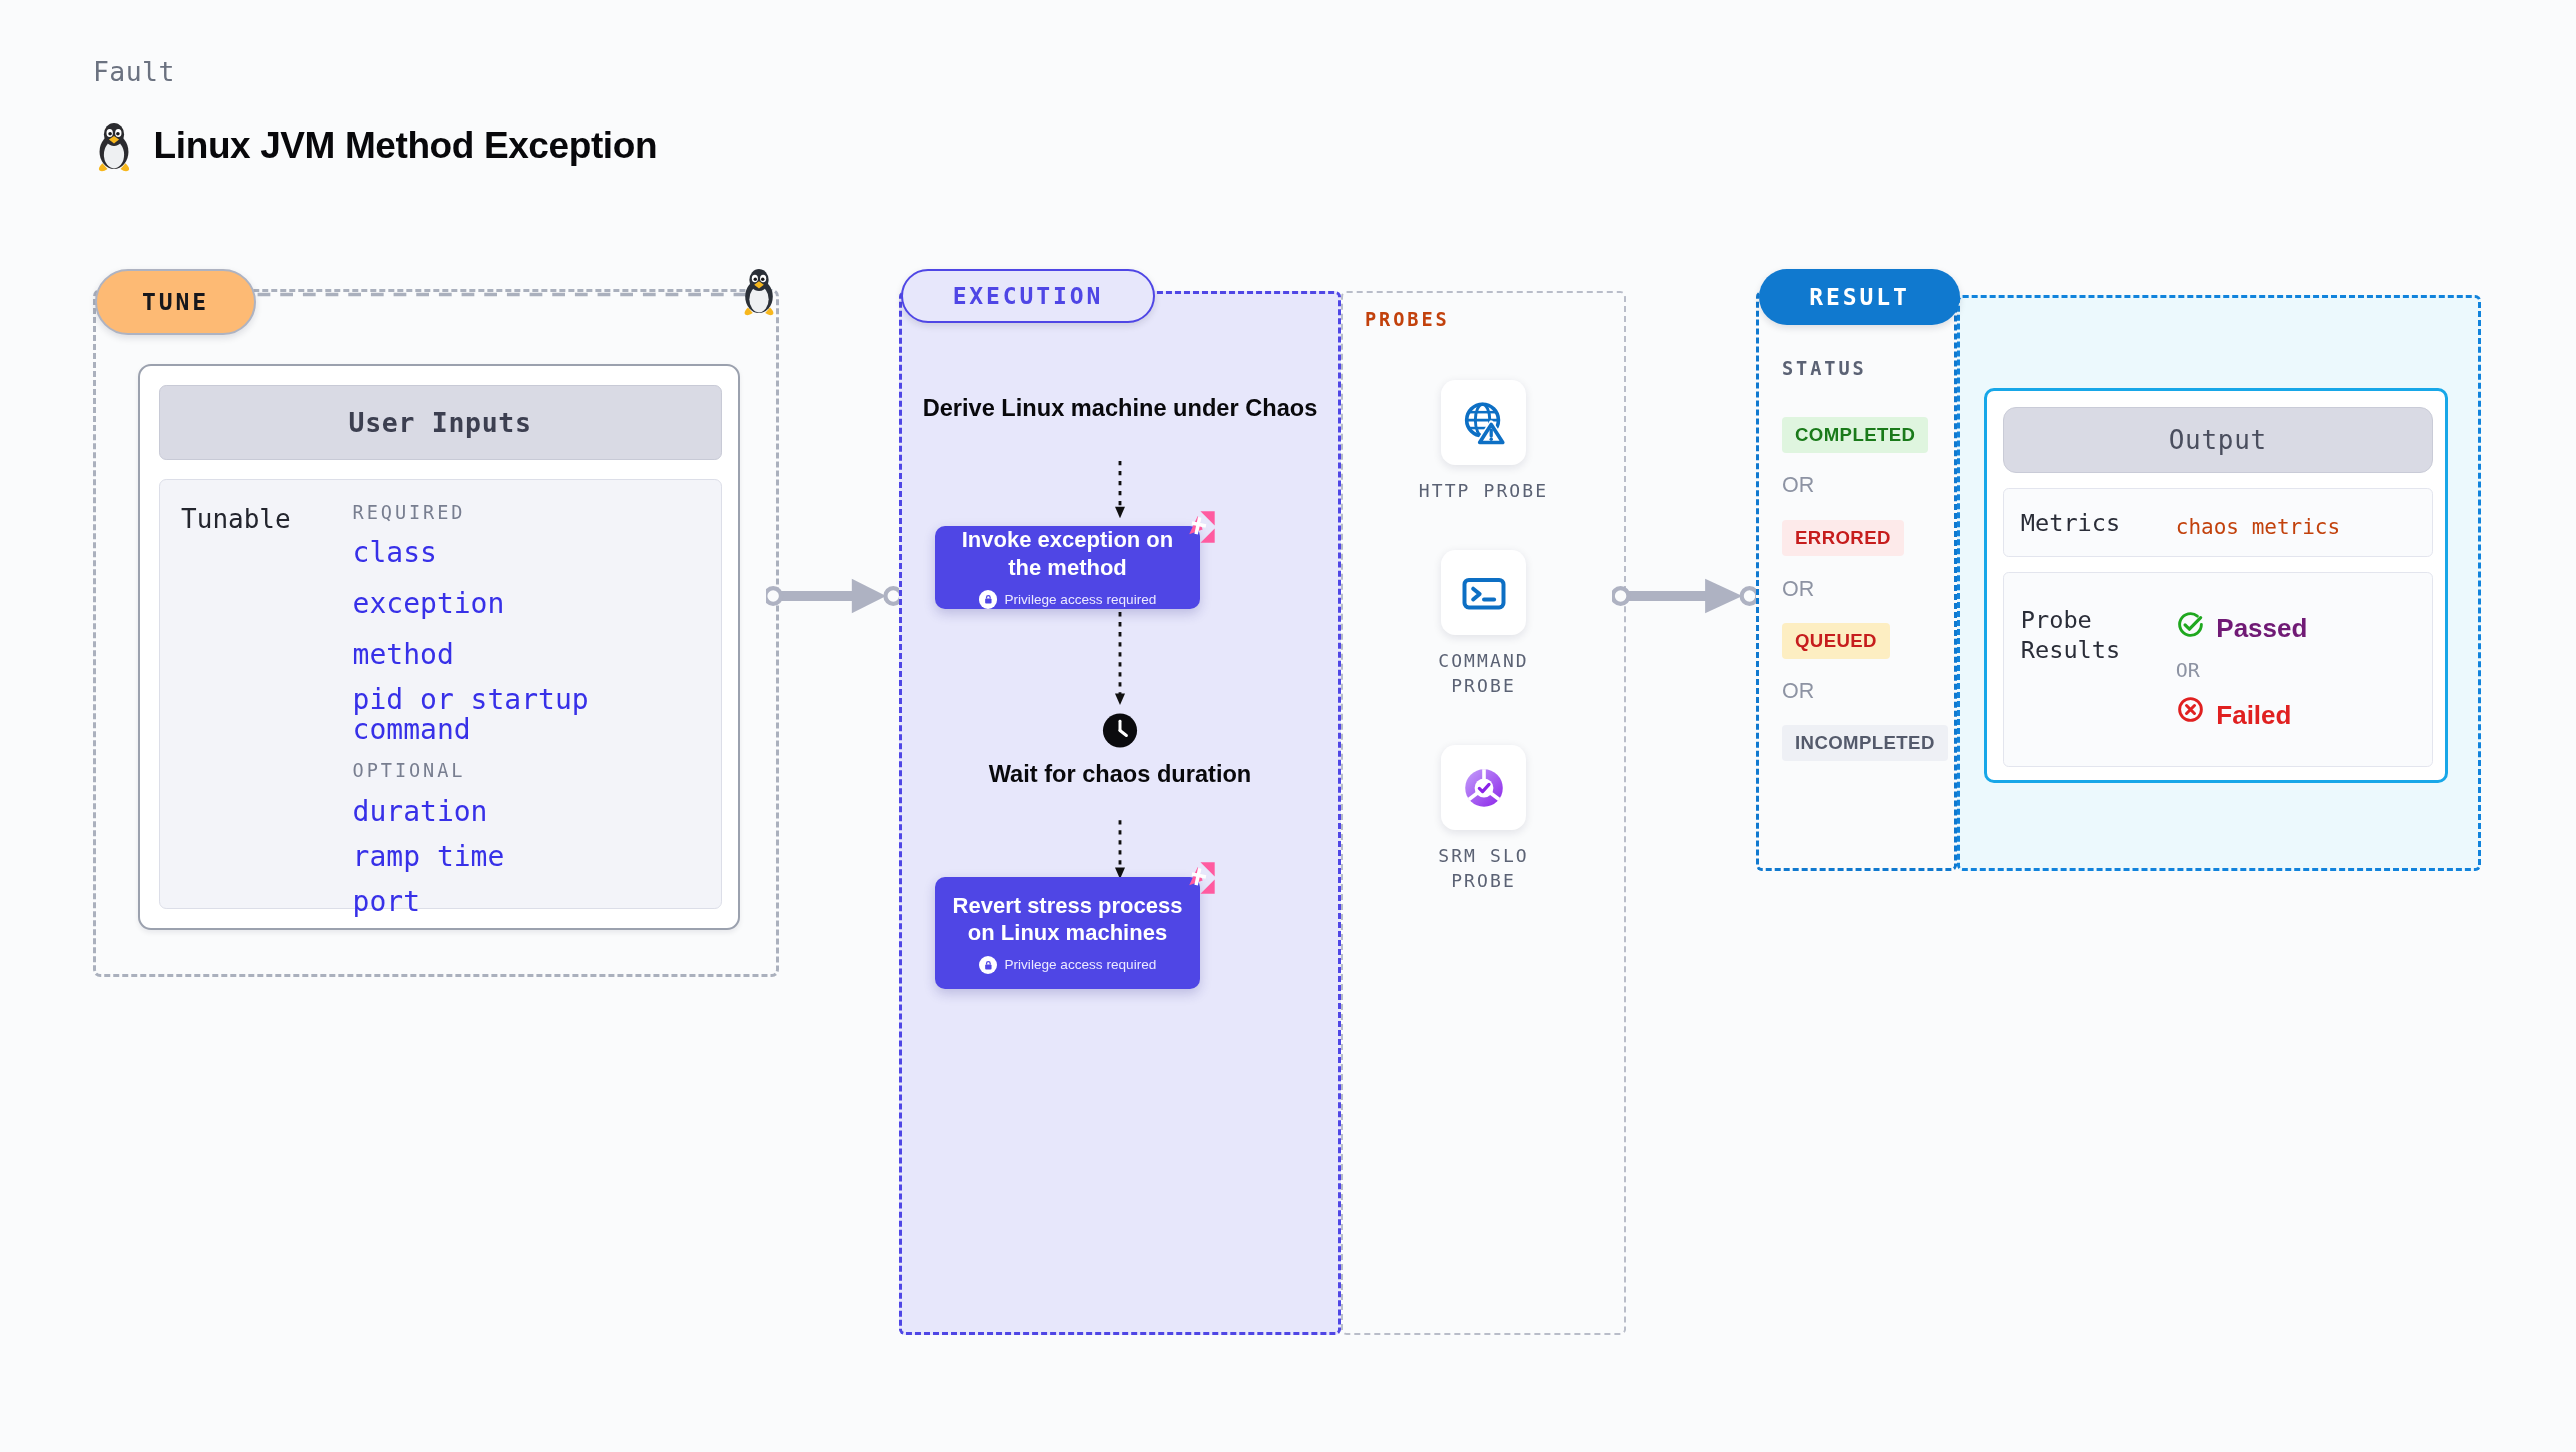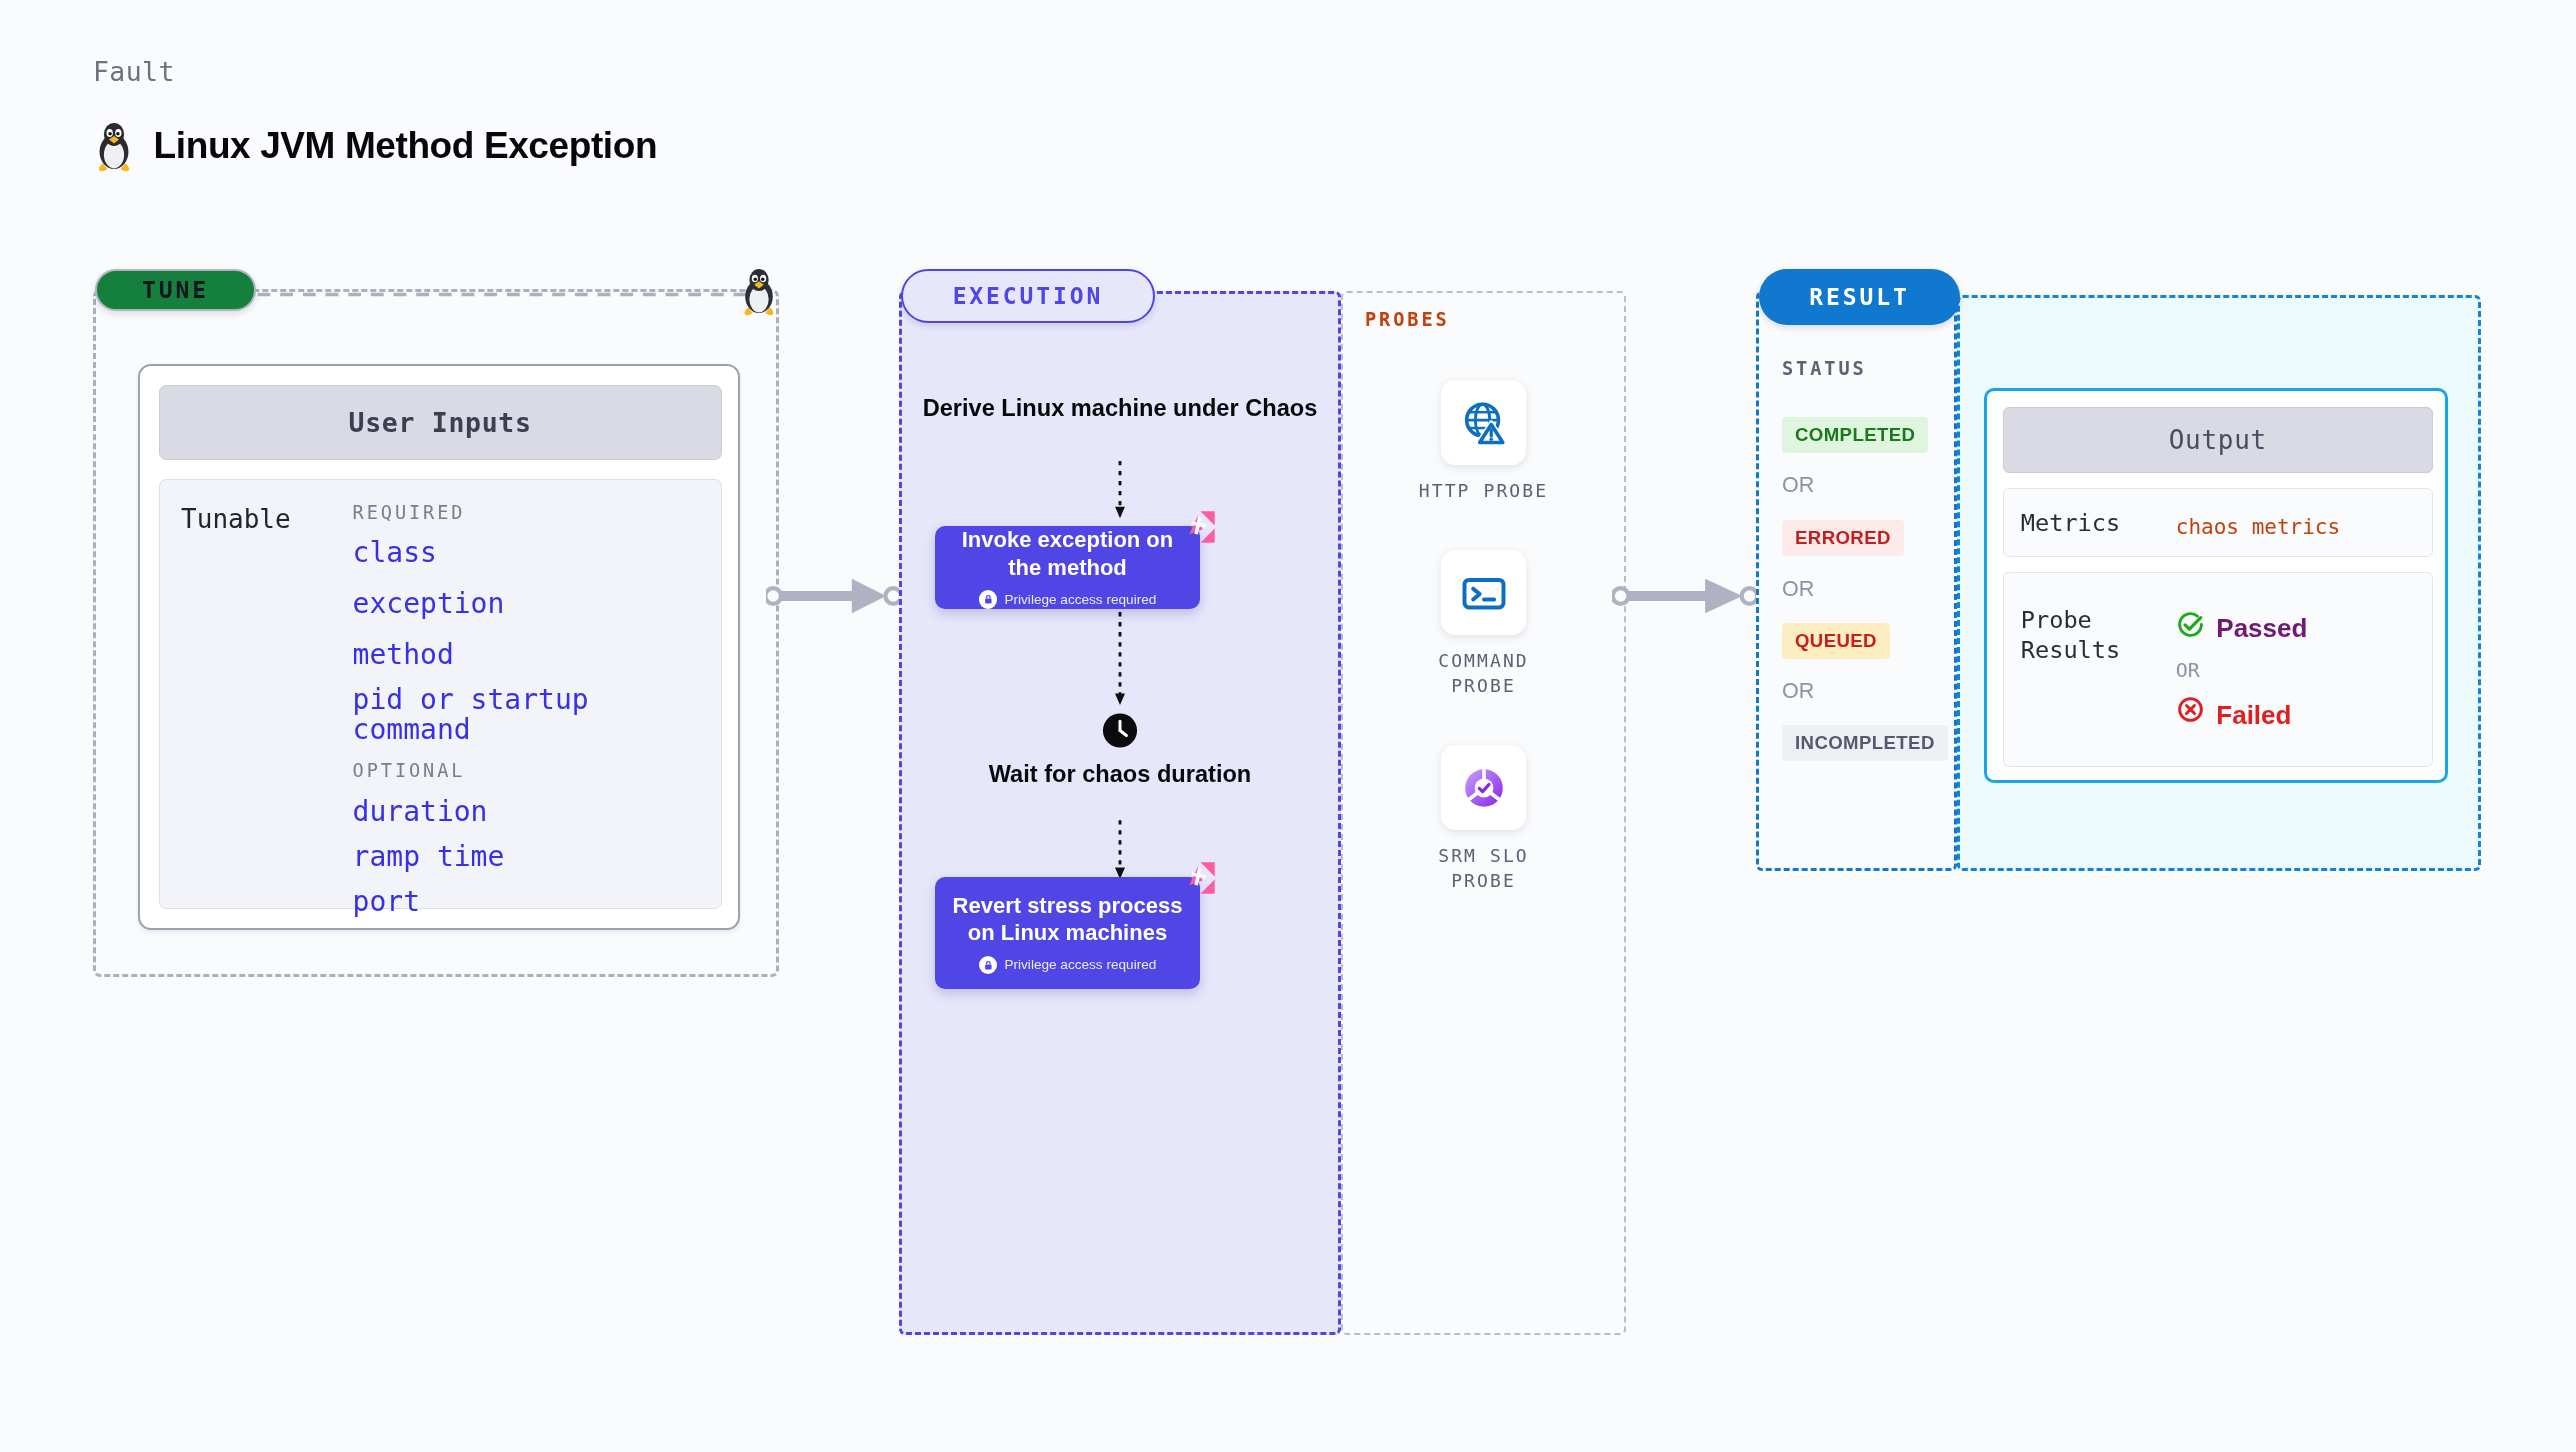--- a/index.html
+++ b/index.html
@@ -53,22 +53,22 @@
   }
 
   
   .pill {
     position: absolute; display: flex; align-items: center; justify-content: center;
     font-family: "DejaVu Sans Mono", monospace;
     font-weight: bold; letter-spacing: 2.9px; border-radius: 716px;
     box-shadow: 0 2.9px 7.2px rgba(20,24,50,.13);
   }
   .pill-tune {
-    left: 95px; top: 269px; width: 161px; height: 42px;
-    background: #15803d; border: 2.9px solid #aeb3c2; color: #16171c; font-size: 23px;
+    left: 95px; top: 269px; width: 161px; height: 66px;
+    background: #fdba74; border: 2.9px solid #aeb3c2; color: #16171c; font-size: 23px;
   }
   .pill-exec {
     left: 901px; top: 269px; width: 254px; height: 54px;
     background: #e7e7fb; border: 2.9px solid #4f46e5; color: #4f46e5; font-size: 23px;
   }
   .pill-result {
     left: 1759px; top: 269px; width: 201px; height: 56px;
     background: #1079cf; border: none; color: #ffffff; font-size: 23px;
   }
 
@@ -170,21 +170,21 @@
     font-size: 21.5px; color: #8d93a3;
   }
 
   
   .out-card {
     position: absolute; left: 1984px; top: 388px; width: 464px; height: 395px;
     background: #ffffff; border: 3.6px solid #17a7e8; border-radius: 10px;
   }
   .out-header {
     position: absolute; left: 15.8px; top: 15.8px; width: 430px; height: 66px;
-    background: #d9dae4; border: 1.4px solid #c9cbd7; border-radius: 6px;
+    background: #d9dae4; border: 1.4px solid #c9cbd7; border-radius: 13px;
     display: flex; align-items: center; justify-content: center;
     font-family: "DejaVu Sans Mono", monospace;
     font-size: 26px; color: #4a4e5e; letter-spacing: 0.7px;
   }
   .out-row {
     position: absolute; left: 15.8px; width: 430px;
     background: #fafbfd; border: 1.4px solid #e3e5ee; border-radius: 5.7px;
   }
   .out-row.metrics { top: 97px; height: 69px; }
   .out-row.proberes { top: 181px; height: 195px; }

